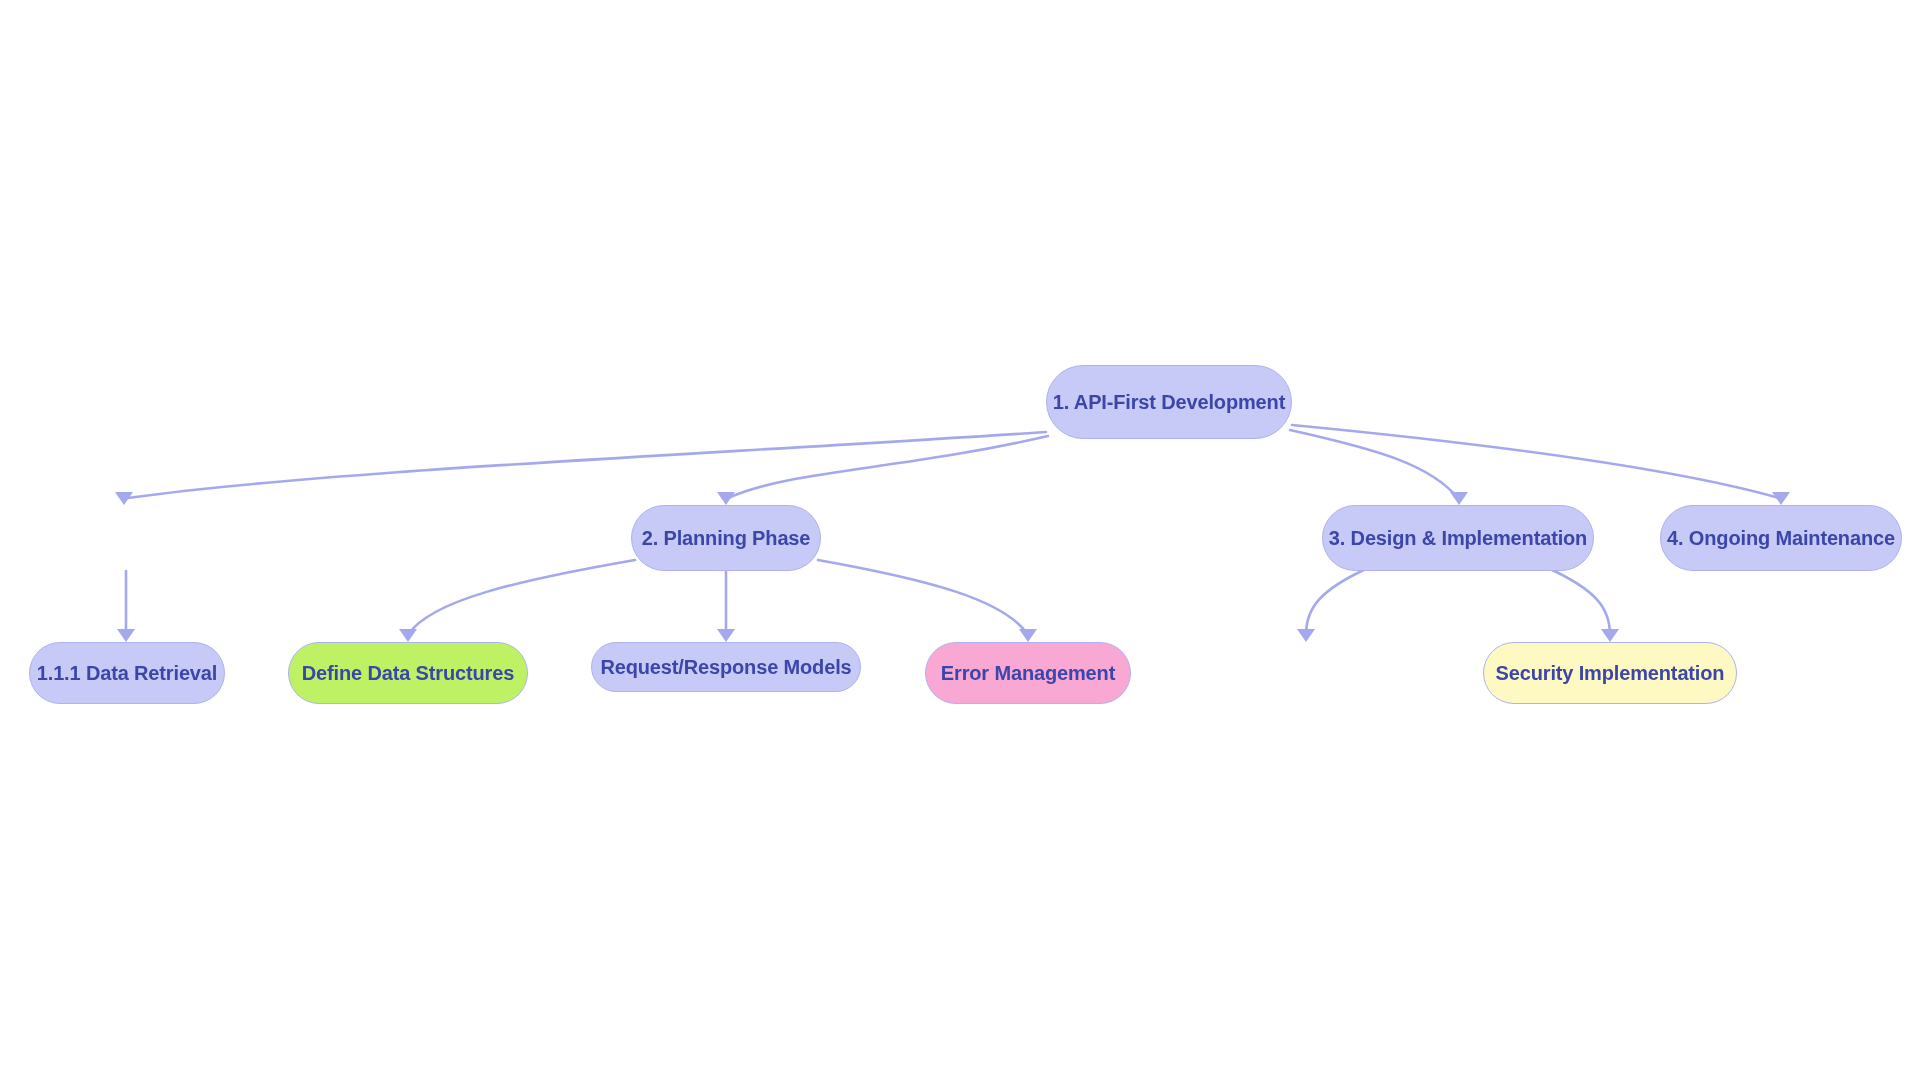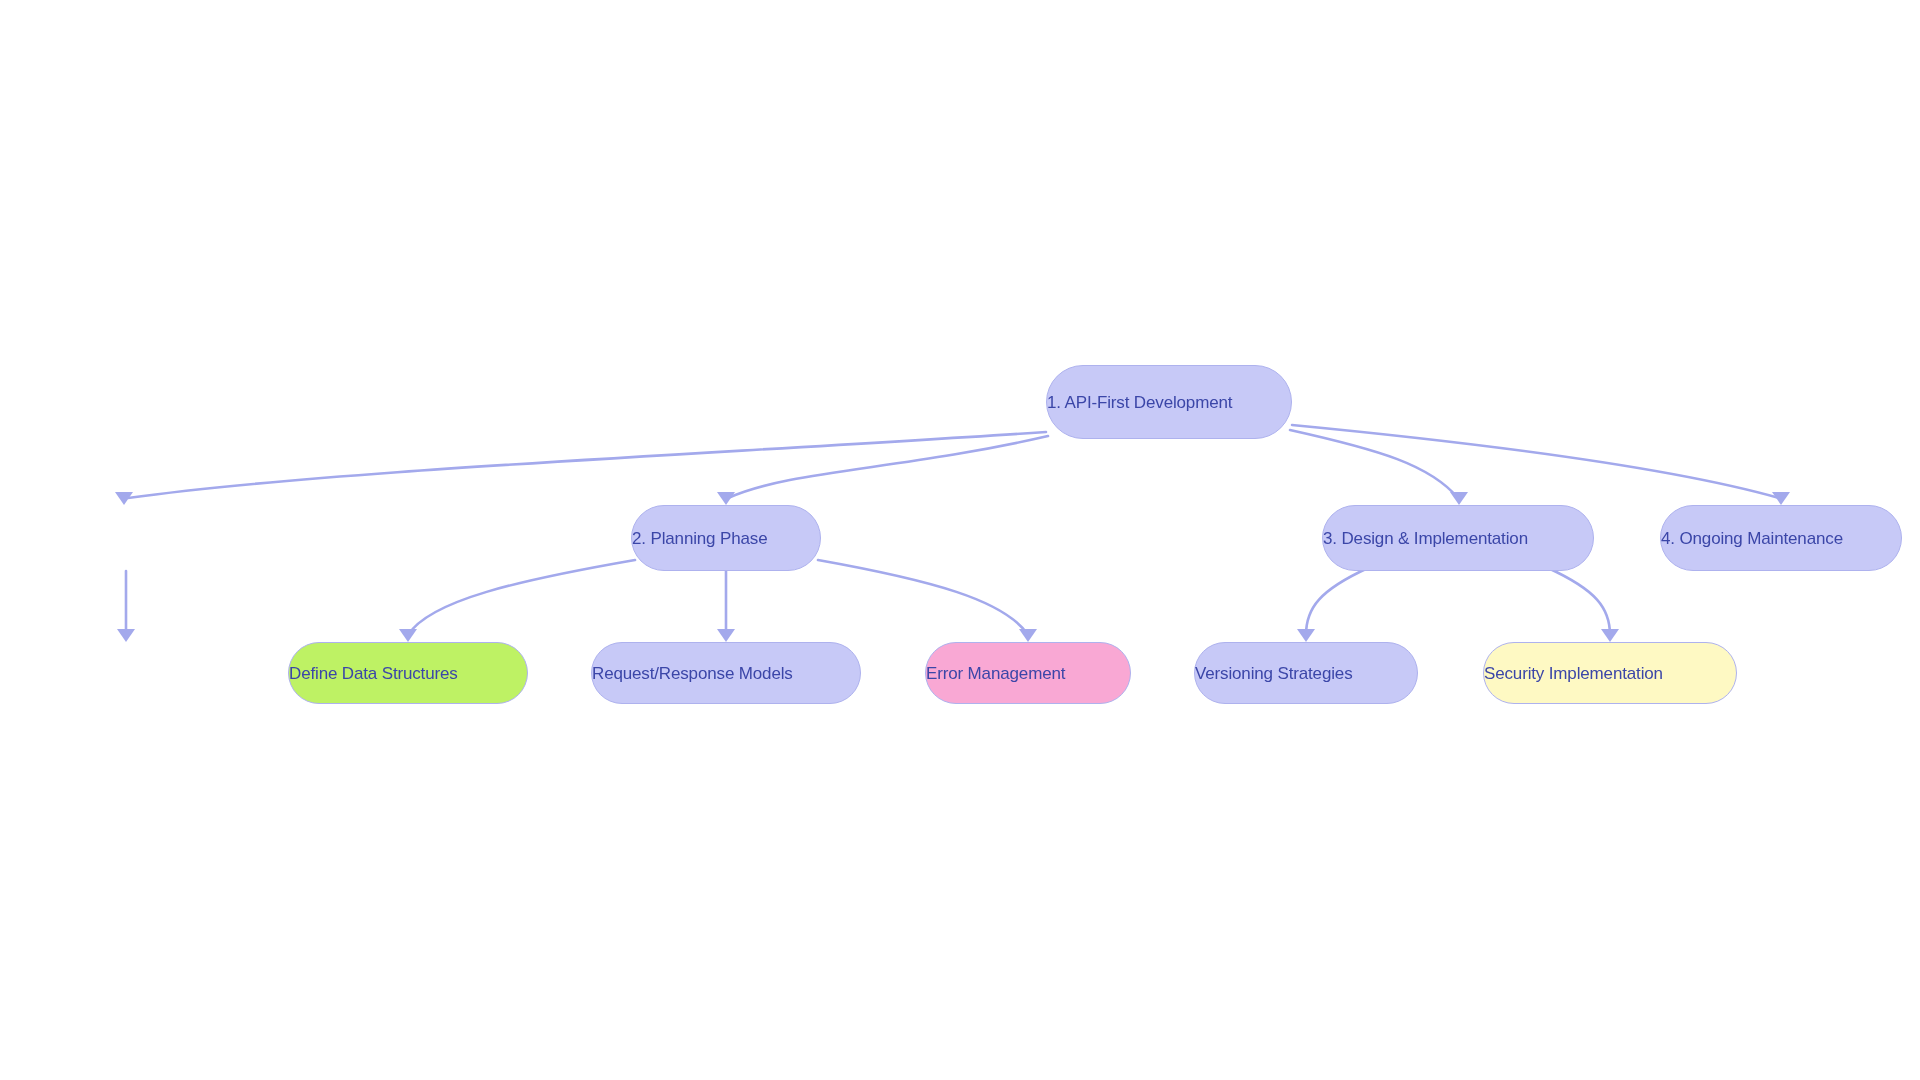--- a/index.html
+++ b/index.html
@@ -25,28 +25,28 @@
     left: 0;
     top: 0;
     width: 1920px;
     height: 1080px;
   }
   .node {
     position: absolute;
     box-sizing: border-box;
     display: flex;
     align-items: center;
-    justify-content: flex-start;
+    justify-content: center;
     background: #c7c9f7;
     border: 1.4px solid #aeb2ee;
     border-radius: 999px;
     color: #3b46a8;
     font-family: "Liberation Sans", sans-serif;
-    font-size: 17px;
-    font-weight: 400;
+    font-size: 20px;
+    font-weight: 700;
     letter-spacing: -0.15px;
     white-space: nowrap;
     line-height: 1;
     z-index: 2;
   }
   .node-label {
     display: block;
     pointer-events: none;
   }
 </style>
@@ -83,29 +83,29 @@
   </div>
   <div class="node" style="left: 631px; top: 505px; width: 190px; height: 66px; background: rgb(199, 201, 247); border-color: rgb(174, 178, 238); color: rgb(59, 70, 168);">
     <span class="node-label">2. Planning Phase</span>
   </div>
   <div class="node" style="left: 1322px; top: 505px; width: 272px; height: 66px; background: rgb(199, 201, 247); border-color: rgb(174, 178, 238); color: rgb(59, 70, 168);">
     <span class="node-label">3. Design &amp; Implementation</span>
   </div>
   <div class="node" style="left: 1660px; top: 505px; width: 242px; height: 66px; background: rgb(199, 201, 247); border-color: rgb(174, 178, 238); color: rgb(59, 70, 168);">
     <span class="node-label">4. Ongoing Maintenance</span>
   </div>
+  <div class="node" style="left: 29px; top: 642px; width: 196px; height: 62px; background: rgb(199, 201, 247); border-color: rgb(174, 178, 238); color: rgb(59, 70, 168);">
+    <span class="node-label">1.1.1 Data Retrieval</span>
+  </div>
   <div class="node" style="left: 288px; top: 642px; width: 240px; height: 62px; background: #bef264; border-color: rgb(174, 178, 238); color: rgb(59, 70, 168);">
     <span class="node-label">Define Data Structures</span>
   </div>
-  <div class="node" style="left: 591px; top: 642px; width: 270px; height: 62px; background: rgb(199, 201, 247); border-color: rgb(174, 178, 238); color: rgb(59, 70, 168);">
+  <div class="node" style="left: 591px; top: 642px; width: 270px; height: 50px; background: rgb(199, 201, 247); border-color: rgb(174, 178, 238); color: rgb(59, 70, 168);">
     <span class="node-label">Request/Response Models</span>
   </div>
   <div class="node" style="left: 925px; top: 642px; width: 206px; height: 62px; background: #f9a8d4; border-color: rgb(174, 178, 238); color: rgb(59, 70, 168);">
     <span class="node-label">Error Management</span>
-  </div>
-  <div class="node" style="left: 1194px; top: 642px; width: 224px; height: 62px; background: rgb(199, 201, 247); border-color: rgb(174, 178, 238); color: rgb(59, 70, 168);">
-    <span class="node-label">Versioning Strategies</span>
   </div>
   <div class="node" style="left: 1483px; top: 642px; width: 254px; height: 62px; background: #fef9c3; border-color: rgb(174, 178, 238); color: rgb(59, 70, 168);">
     <span class="node-label">Security Implementation</span>
   </div>
 
 </div>
 
 </body></html>

